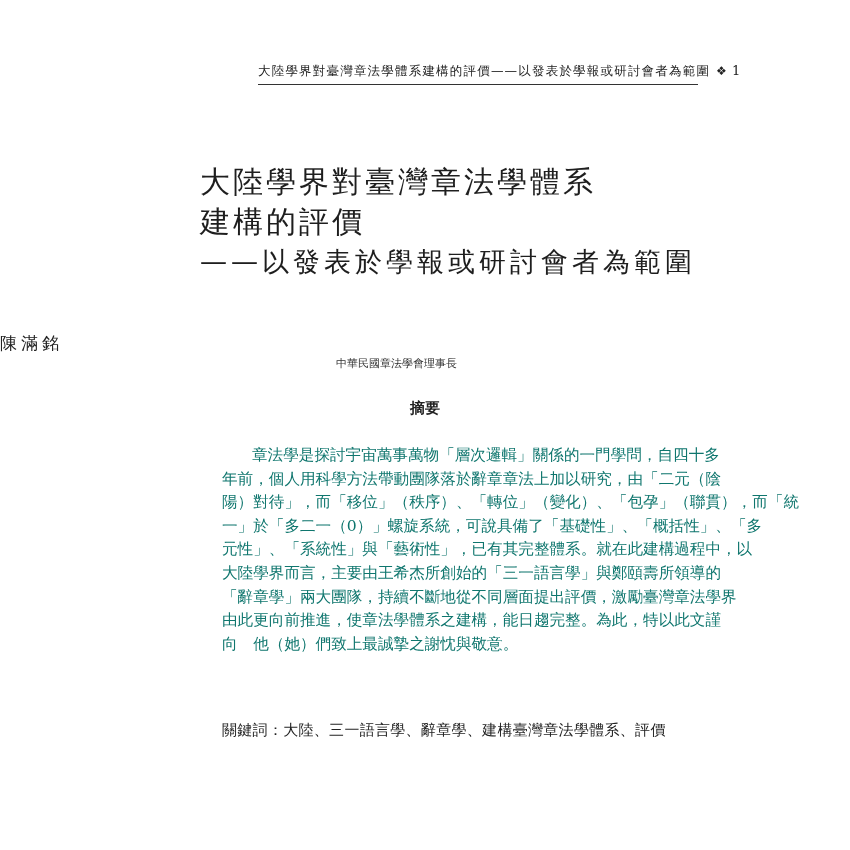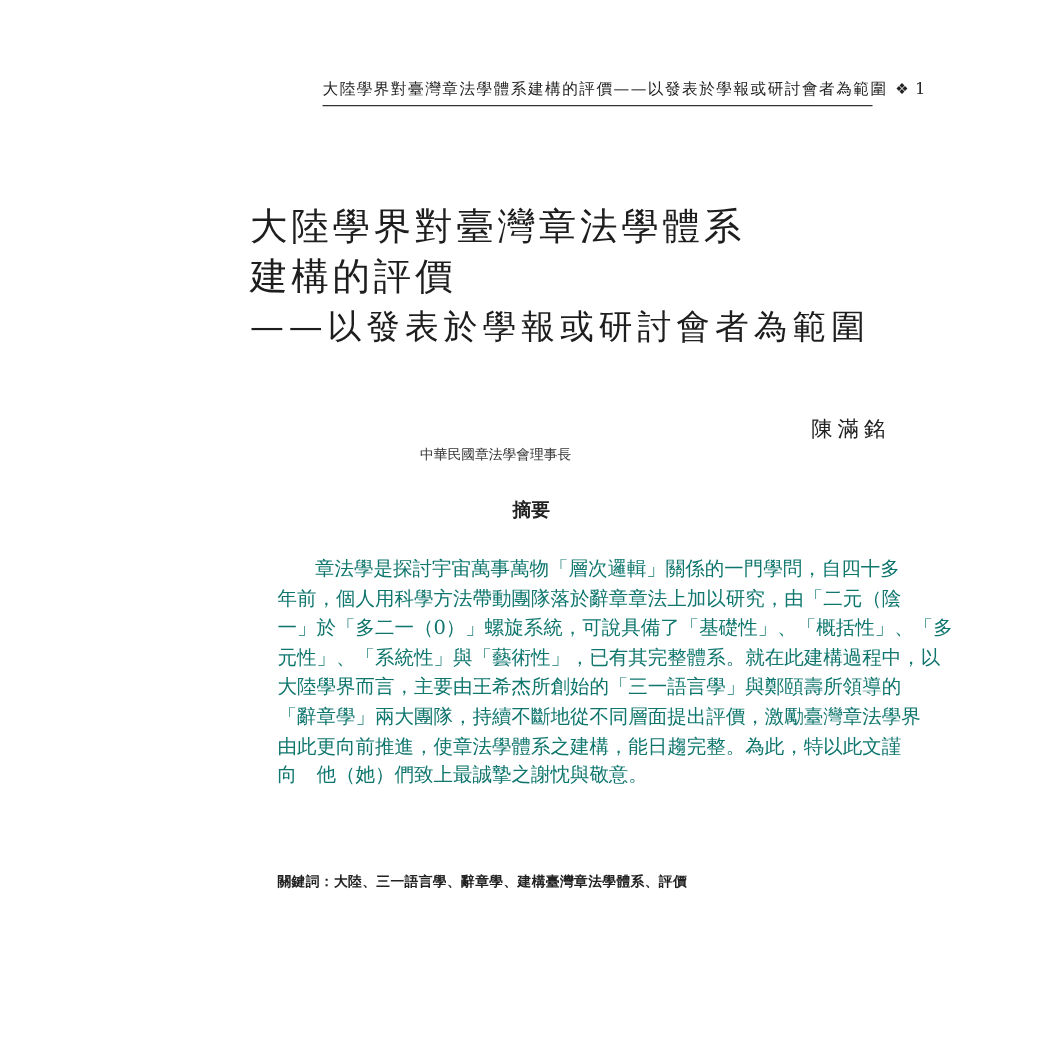--- a/index.html
+++ b/index.html
@@ -10,27 +10,27 @@
   .running-header {
     position: absolute; left: 222px; top: 62px; width: 440px; height: 22px;
     border-bottom: 1.5px solid #333; font-size: 12.5px; letter-spacing: 1.2px;
     text-align: right; white-space: nowrap; color: #222; line-height: 18px; margin-left: 36px;
   }
   .running-header .sym { margin-left: 6px; font-size: 12px; }
   .running-header .page { margin-left: 4px; font-size: 13px; }
   .title-block { position: absolute; left: 200px; top: 162px; width: 486px; }
   .title-line { font-size: 30px; line-height: 40px; letter-spacing: 3px; white-space: nowrap; color: #1e1e1e; }
   .title-line.sub { font-size: 27px; letter-spacing: 4px; margin-top: 0px; }
-  .author { position: absolute; left: 0; width: 712px; top: 332px; text-align: right; font-size: 17px; letter-spacing: 4px; color: #222; }
+  .author { position: absolute; left: 0; width: 712px; top: 332px; text-align: left; font-size: 17px; letter-spacing: 4px; color: #222; }
   .affil { position: absolute; left: 0; width: 793px; top: 356px; text-align: center; font-family: "DejaVu Sans", "Liberation Sans", sans-serif; font-size: 11px; color: #333; }
   .abstract-heading { position: absolute; left: 0; width: 850px; top: 399px; text-align: center; font-family: "DejaVu Sans", "Liberation Sans", sans-serif; font-size: 15px; font-weight: bold; color: #222; }
   .abstract-body { position: absolute; left: 222px; top: 444px; width: 444px; }
   .abstract-body .line { font-size: 15.6px; line-height: 23.6px; white-space: nowrap; color: #0f766e; letter-spacing: 0px; }
   .abstract-body .line.indent { padding-left: 30px; }
-  .keywords { position: absolute; left: 222px; top: 698px; width: 450px; font-family: "DejaVu Sans", "Liberation Sans", sans-serif; font-size: 11px; font-weight: bold; white-space: nowrap; color: #222; letter-spacing: 0.3px; }
+  .keywords { position: absolute; left: 222px; top: 721px; width: 450px; font-family: "DejaVu Sans", "Liberation Sans", sans-serif; font-size: 15px; font-weight: normal; white-space: nowrap; color: #222; letter-spacing: 0.3px; }
 </style>
 </head>
 <body>
 
 <div class="running-header">
   <span>大陸學界對臺灣章法學體系建構的評價——以發表於學報或研討會者為範圍</span><span class="sym">❖</span><span class="page">1</span>
 </div>
 
 <div class="title-block">
   <div class="title-line">大陸學界對臺灣章法學體系</div>
@@ -39,20 +39,21 @@
 </div>
 
 <div class="author">陳滿銘</div>
 <div class="affil">中華民國章法學會理事長</div>
 
 <div class="abstract-heading">摘要</div>
 
 <div class="abstract-body">
   <div class="line indent">章法學是探討宇宙萬事萬物「層次邏輯」關係的一門學問，自四十多</div>
   <div class="line">年前，個人用科學方法帶動團隊落於辭章章法上加以研究，由「二元（陰</div>
+  <div class="line">陽）對待」，而「移位」（秩序）、「轉位」（變化）、「包孕」（聯貫），而「統</div>
   <div class="line">一」於「多二一（0）」螺旋系統，可說具備了「基礎性」、「概括性」、「多</div>
   <div class="line">元性」、「系統性」與「藝術性」，已有其完整體系。就在此建構過程中，以</div>
   <div class="line">大陸學界而言，主要由王希杰所創始的「三一語言學」與鄭頤壽所領導的</div>
   <div class="line">「辭章學」兩大團隊，持續不斷地從不同層面提出評價，激勵臺灣章法學界</div>
   <div class="line">由此更向前推進，使章法學體系之建構，能日趨完整。為此，特以此文謹</div>
   <div class="line">向　他（她）們致上最誠摯之謝忱與敬意。</div>
 </div>
 
 <div class="keywords">關鍵詞：大陸、三一語言學、辭章學、建構臺灣章法學體系、評價</div>
 

